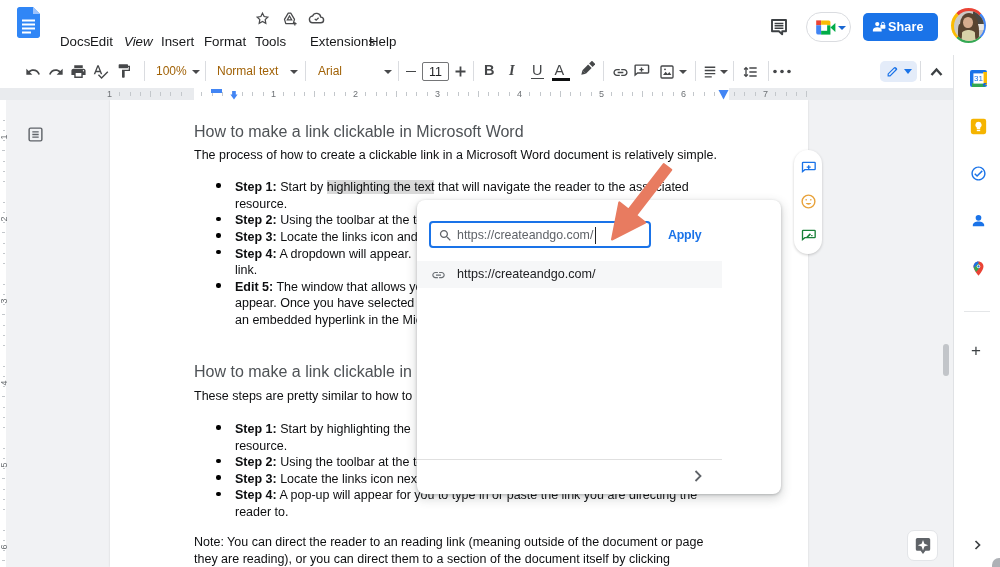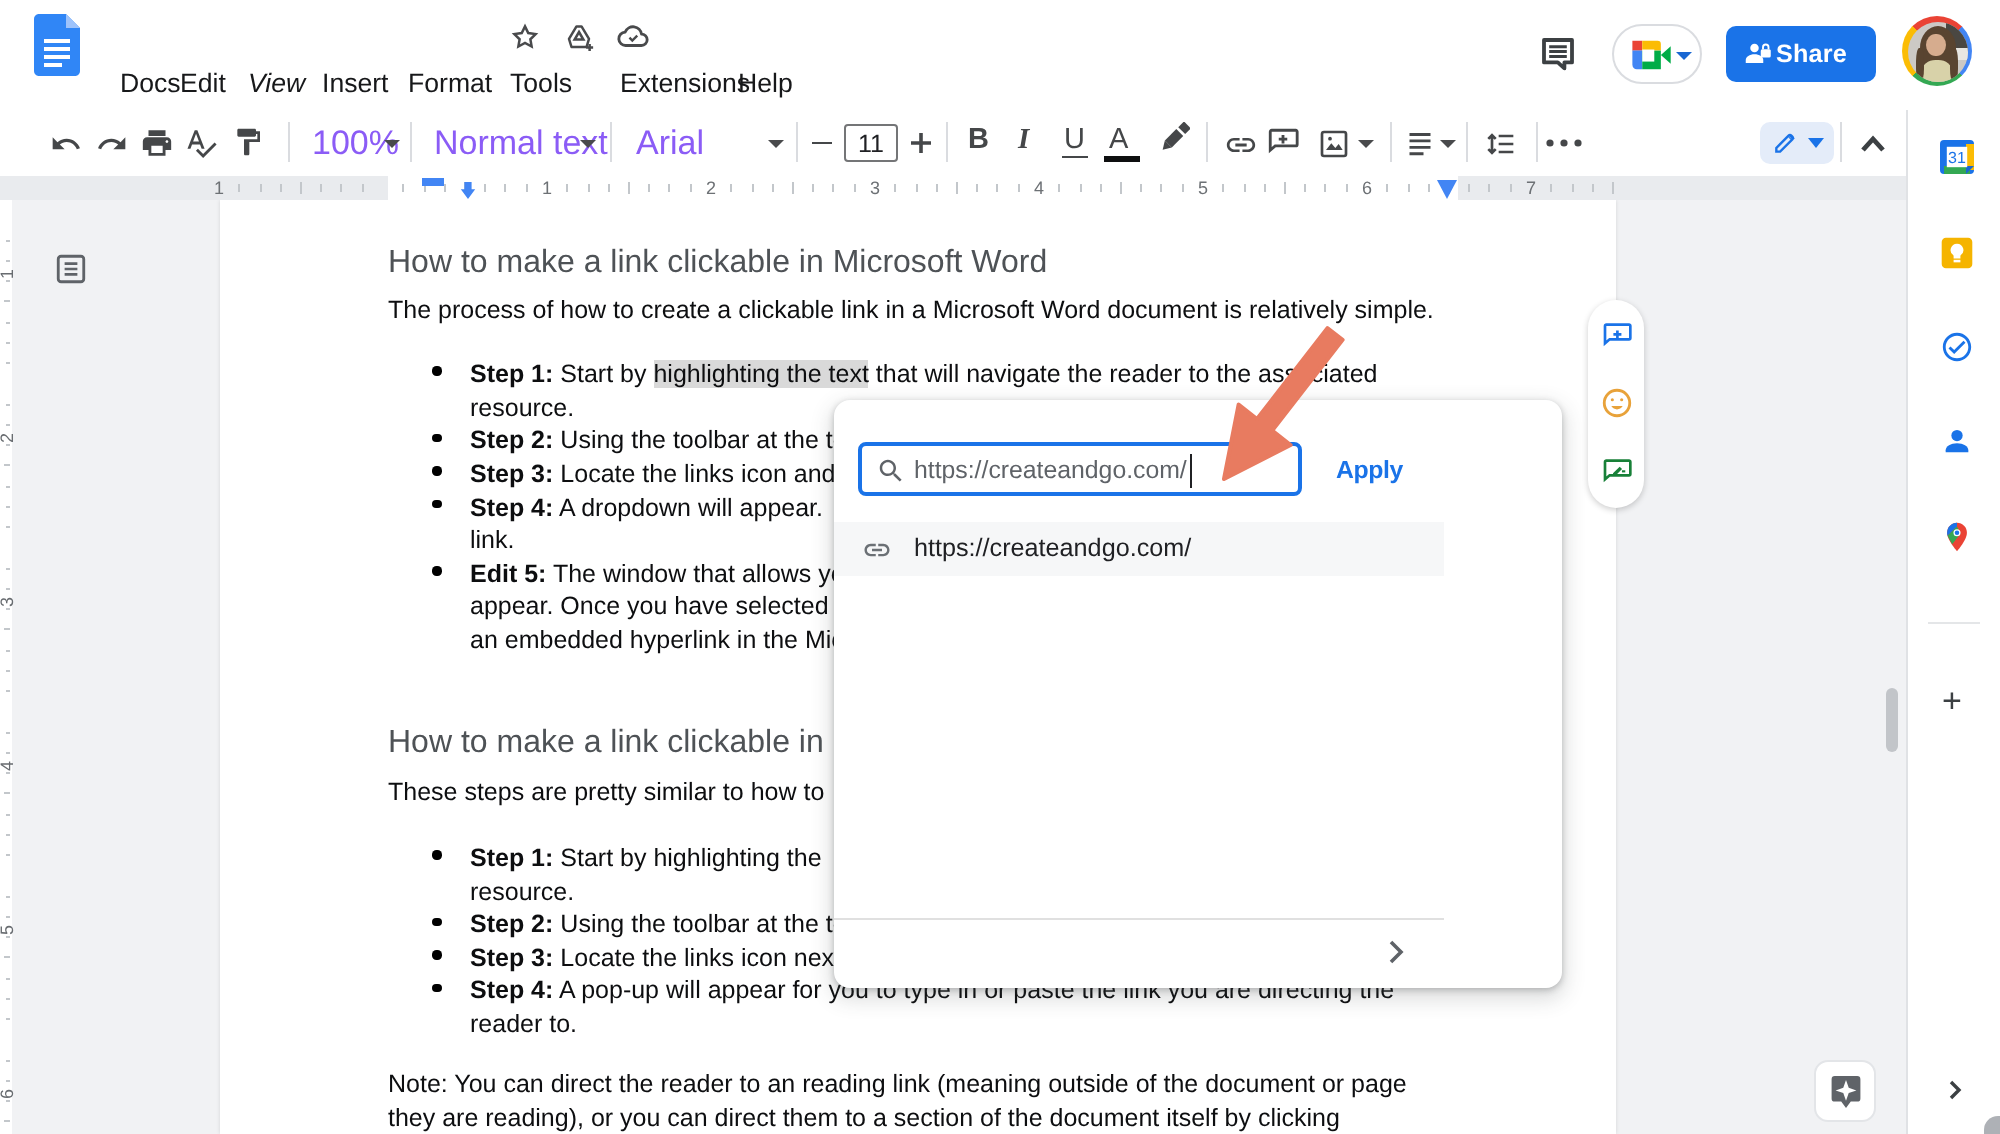--- a/index.html
+++ b/index.html
@@ -22,21 +22,21 @@
 #sharebtn { position:absolute; left:863px; top:12.5px; width:75px; height:28px; background:#1a73e8; border-radius:5px; color:#fff; font-size:12.6px; font-weight:bold; letter-spacing:0.1px; }
 #sharebtn span { position:absolute; left:25px; top:7px; }
 #avatar { position:absolute; left:951px; top:8px; width:35px; height:35px; border-radius:50%;
   background:conic-gradient(from -45deg, #ea4335 0 25%, #4285f4 25% 50%, #34a853 50% 75%, #fbbc04 75% 100%); }
 #avatar .inner { position:absolute; left:2.5px; top:2.5px; width:30px; height:30px; border-radius:50%;
   background:#ccc9c5; overflow:hidden;}
 
 
 
 #toolbar { position:absolute; left:0; top:55px; width:1000px; height:33px; background:#fff; }
-.tbtxt { position:absolute; top:0; height:33px; line-height:33px; font-size:17px; color:#8b5cf6;text-align:right; }
+.tbtxt { position:absolute; top:0; height:33px; line-height:33px; font-size:12px; color:#a16207;text-align:right; }
 .sep { position:absolute; top:6px; width:1px; height:20px; background:#dadce0; }
 .caret { display:inline-block; width:0; height:0; border-left:4px solid transparent; border-right:4px solid transparent; border-top:4.5px solid #494a4c; vertical-align:middle; }
 #fontsizebox { position:absolute; left:422px; top:7px; width:27px; height:19px; border:1px solid #747577; border-radius:2px; font-size:12.5px; color:#202124; text-align:center; line-height:18px; }
 #pencilbtn { position:absolute; left:880px; top:6px; width:37px; height:21px; background:#e4ecf9; border-radius:5px; }
 
 
 #hruler { position:absolute; left:0; top:88px; width:953px; height:12px; background:#e9ebee; }
 #hruler .white { position:absolute; left:194px; top:0; width:535px; height:12px; background:#fff; }
 .tick { position:absolute; top:4px; width:1px; height:4px; background:#c3c7cb; }
 .tick.half { top:3px; height:6px; }

